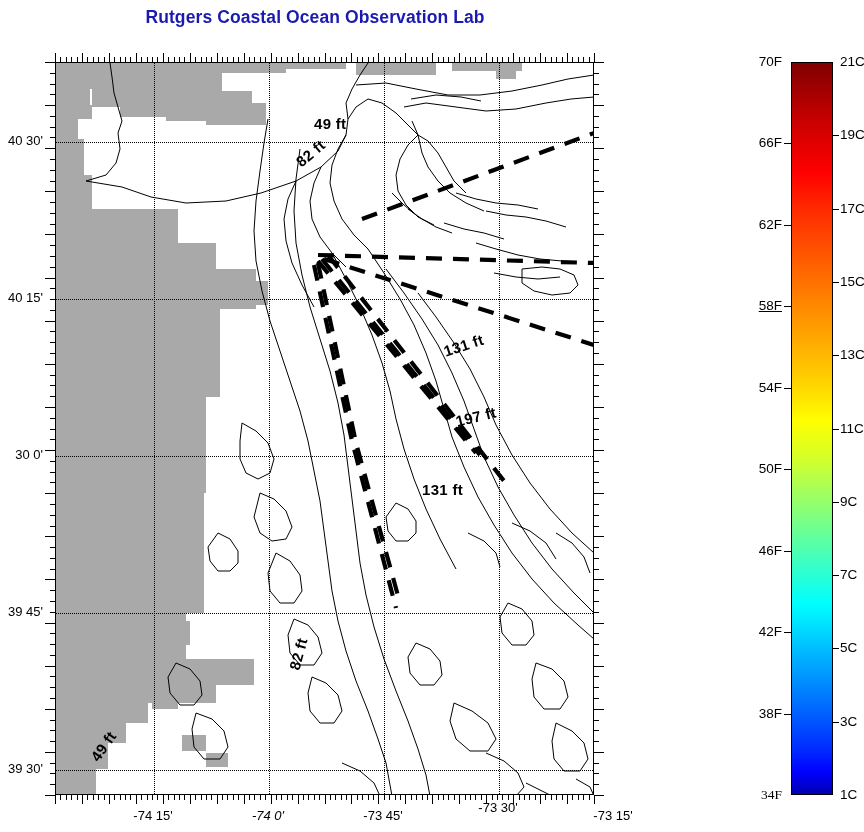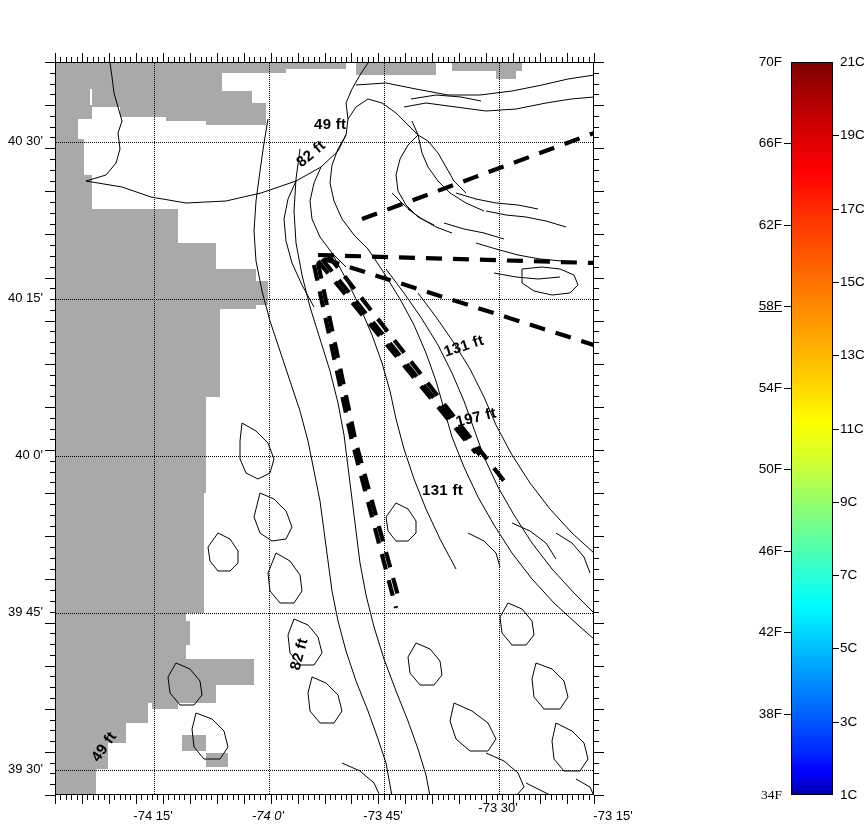--- a/index.html
+++ b/index.html
@@ -115,20 +115,21 @@
   }
   .cb-label.left{text-align:right;}
   .cb-label.right{text-align:left;}
 </style>
 </head>
 <body>
 
 <div id="root">
 
   <div class="title-block">
+    <div class="title-line">Rutgers Coastal Ocean Observation Lab</div>
   </div>
 
   <div id="map-frame">
     <div id="map-inner">
 
       <div class="mask" style="left:0;top:0;width:46px;height:26px;"></div>
       <div class="mask" style="left:0;top:0;width:100px;height:8px;"></div>
       <div class="mask" style="left:46px;top:0;width:70px;height:18px;"></div>
       <div class="mask" style="left:100px;top:0;width:130px;height:10px;"></div>
       <div class="mask" style="left:116px;top:10px;width:50px;height:18px;"></div>
@@ -620,21 +621,21 @@
   <div id="xlabels">
       <div class="axis-label xlab" style="left: 113px; top: 808px; width: 80px;">-74 15'</div>
       <div class="axis-label xlab" style="left: 228px; top: 808px; width: 80px; font-style: italic;">-74 0'</div>
       <div class="axis-label xlab" style="left: 343px; top: 808px; width: 80px;">-73 45'</div>
       <div class="axis-label xlab" style="left: 458px; top: 800px; width: 80px;">-73 30'</div>
       <div class="axis-label xlab" style="left: 573px; top: 808px; width: 80px;">-73 15'</div>
     </div>
   <div id="ylabels">
       <div class="axis-label ylab" style="left: 0px; width: 43px; top: 133px;">40 30'</div>
       <div class="axis-label ylab" style="left: 0px; width: 43px; top: 290px;">40 15'</div>
-      <div class="axis-label ylab" style="left: 0px; width: 43px; top: 447px;">40 0'</div>
+      <div class="axis-label ylab" style="left: 0px; width: 43px; top: 447px;">30 0'</div>
       <div class="axis-label ylab" style="left: 0px; width: 43px; top: 604px;">39 45'</div>
       <div class="axis-label ylab" style="left: 0px; width: 43px; top: 761px;">39 30'</div>
     </div>
 
   <div id="colorbar-wrap">
     <div id="colorbar"></div>
   </div>
   <div id="cb-ticks">
       <div class="cb-tick" style="left: 784px; width: 7px; top: 143.444px;"></div>
       <div class="cb-tick" style="left: 784px; width: 7px; top: 224.889px;"></div>

